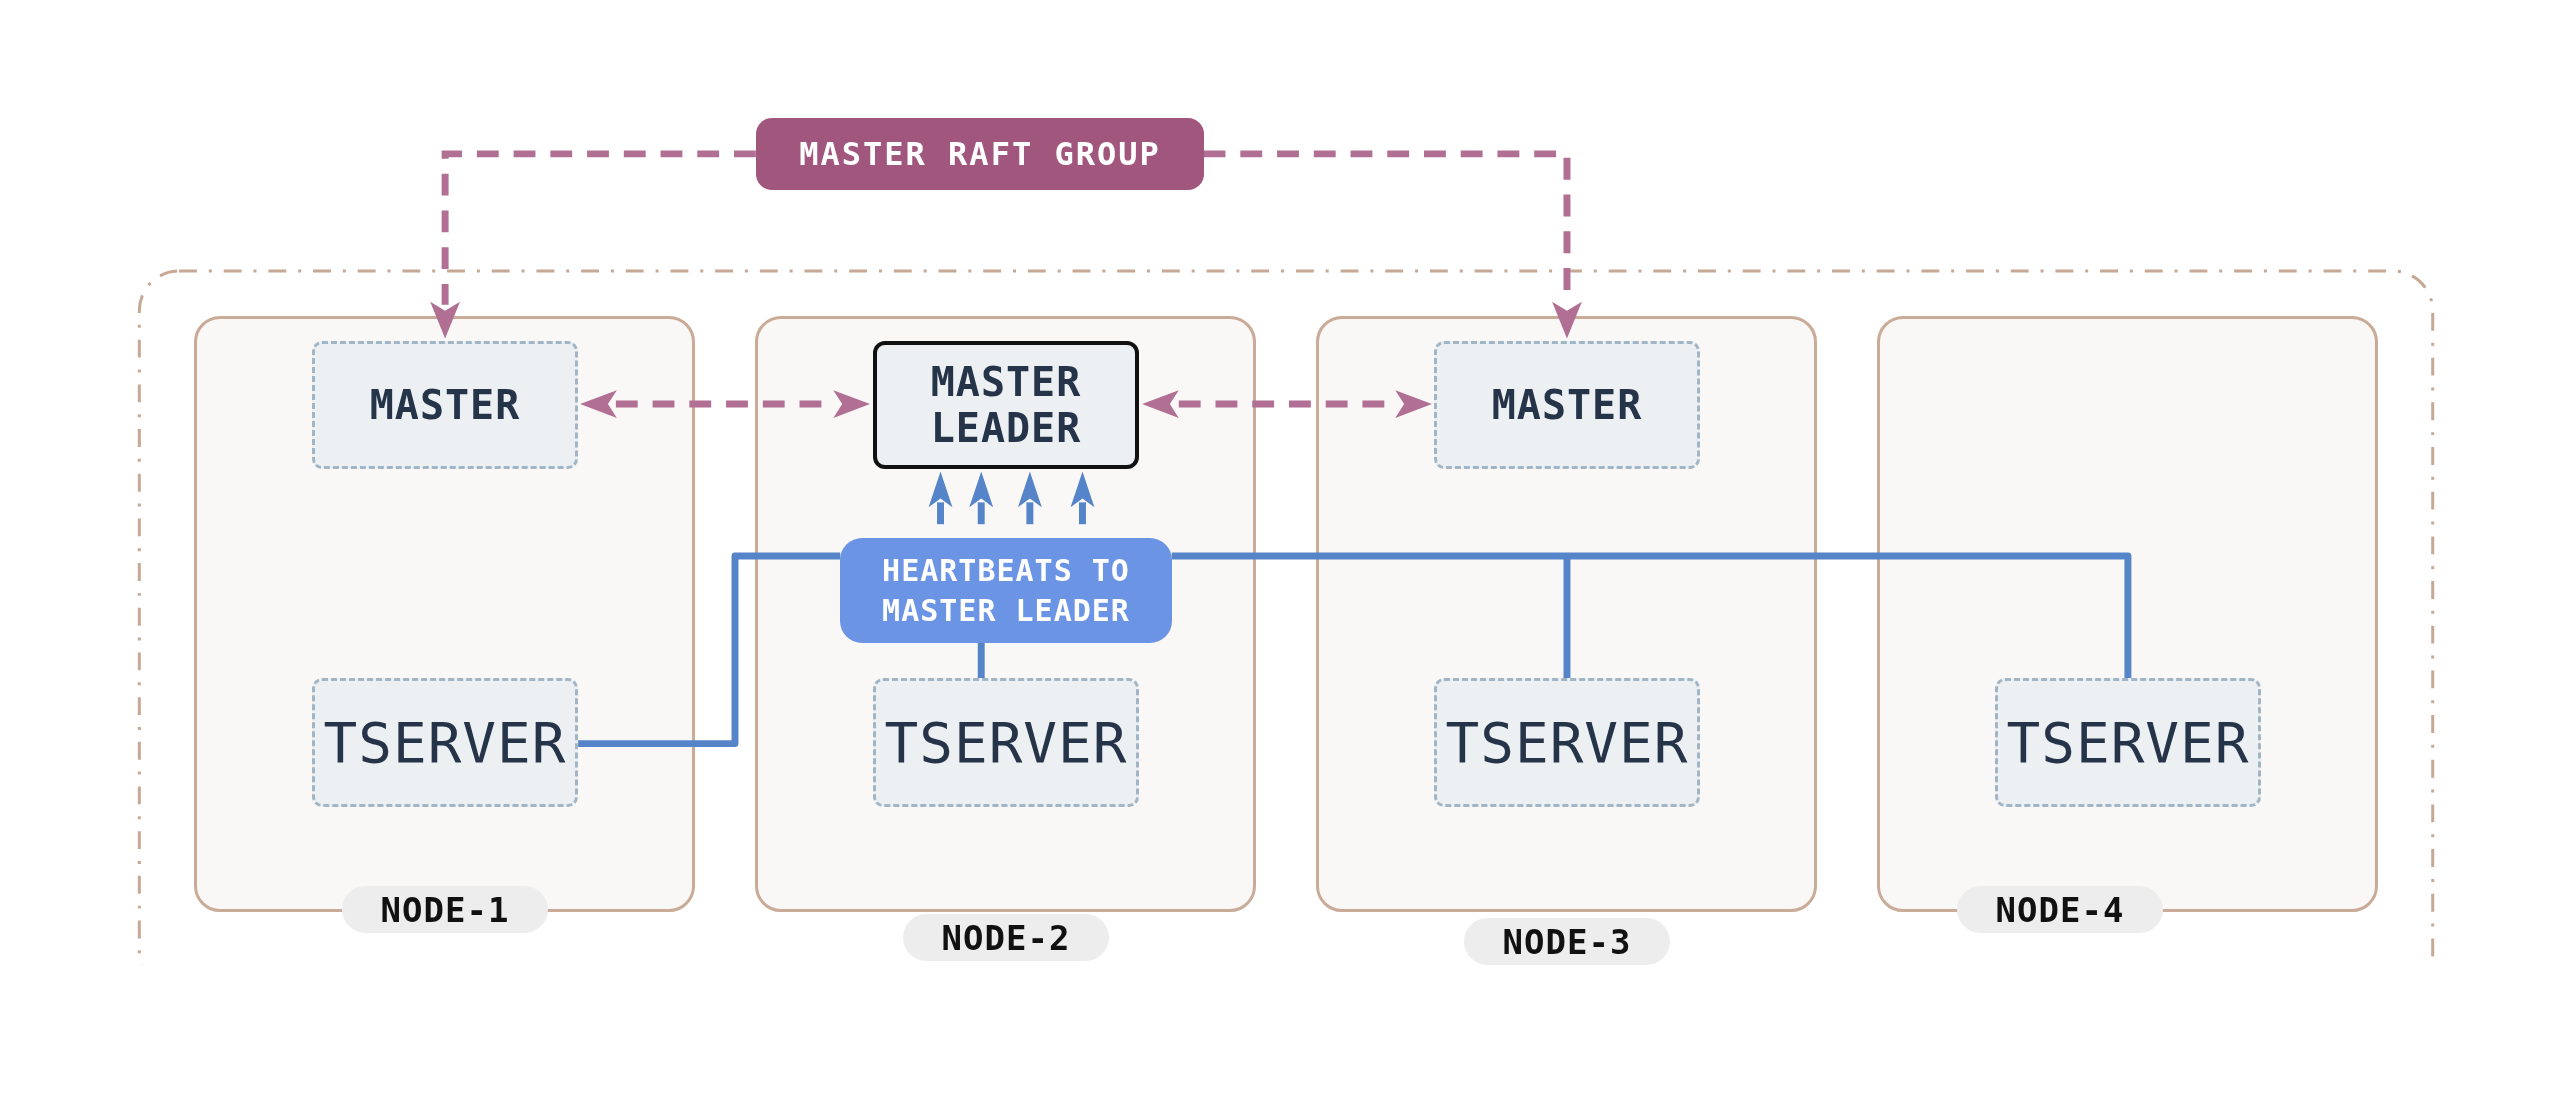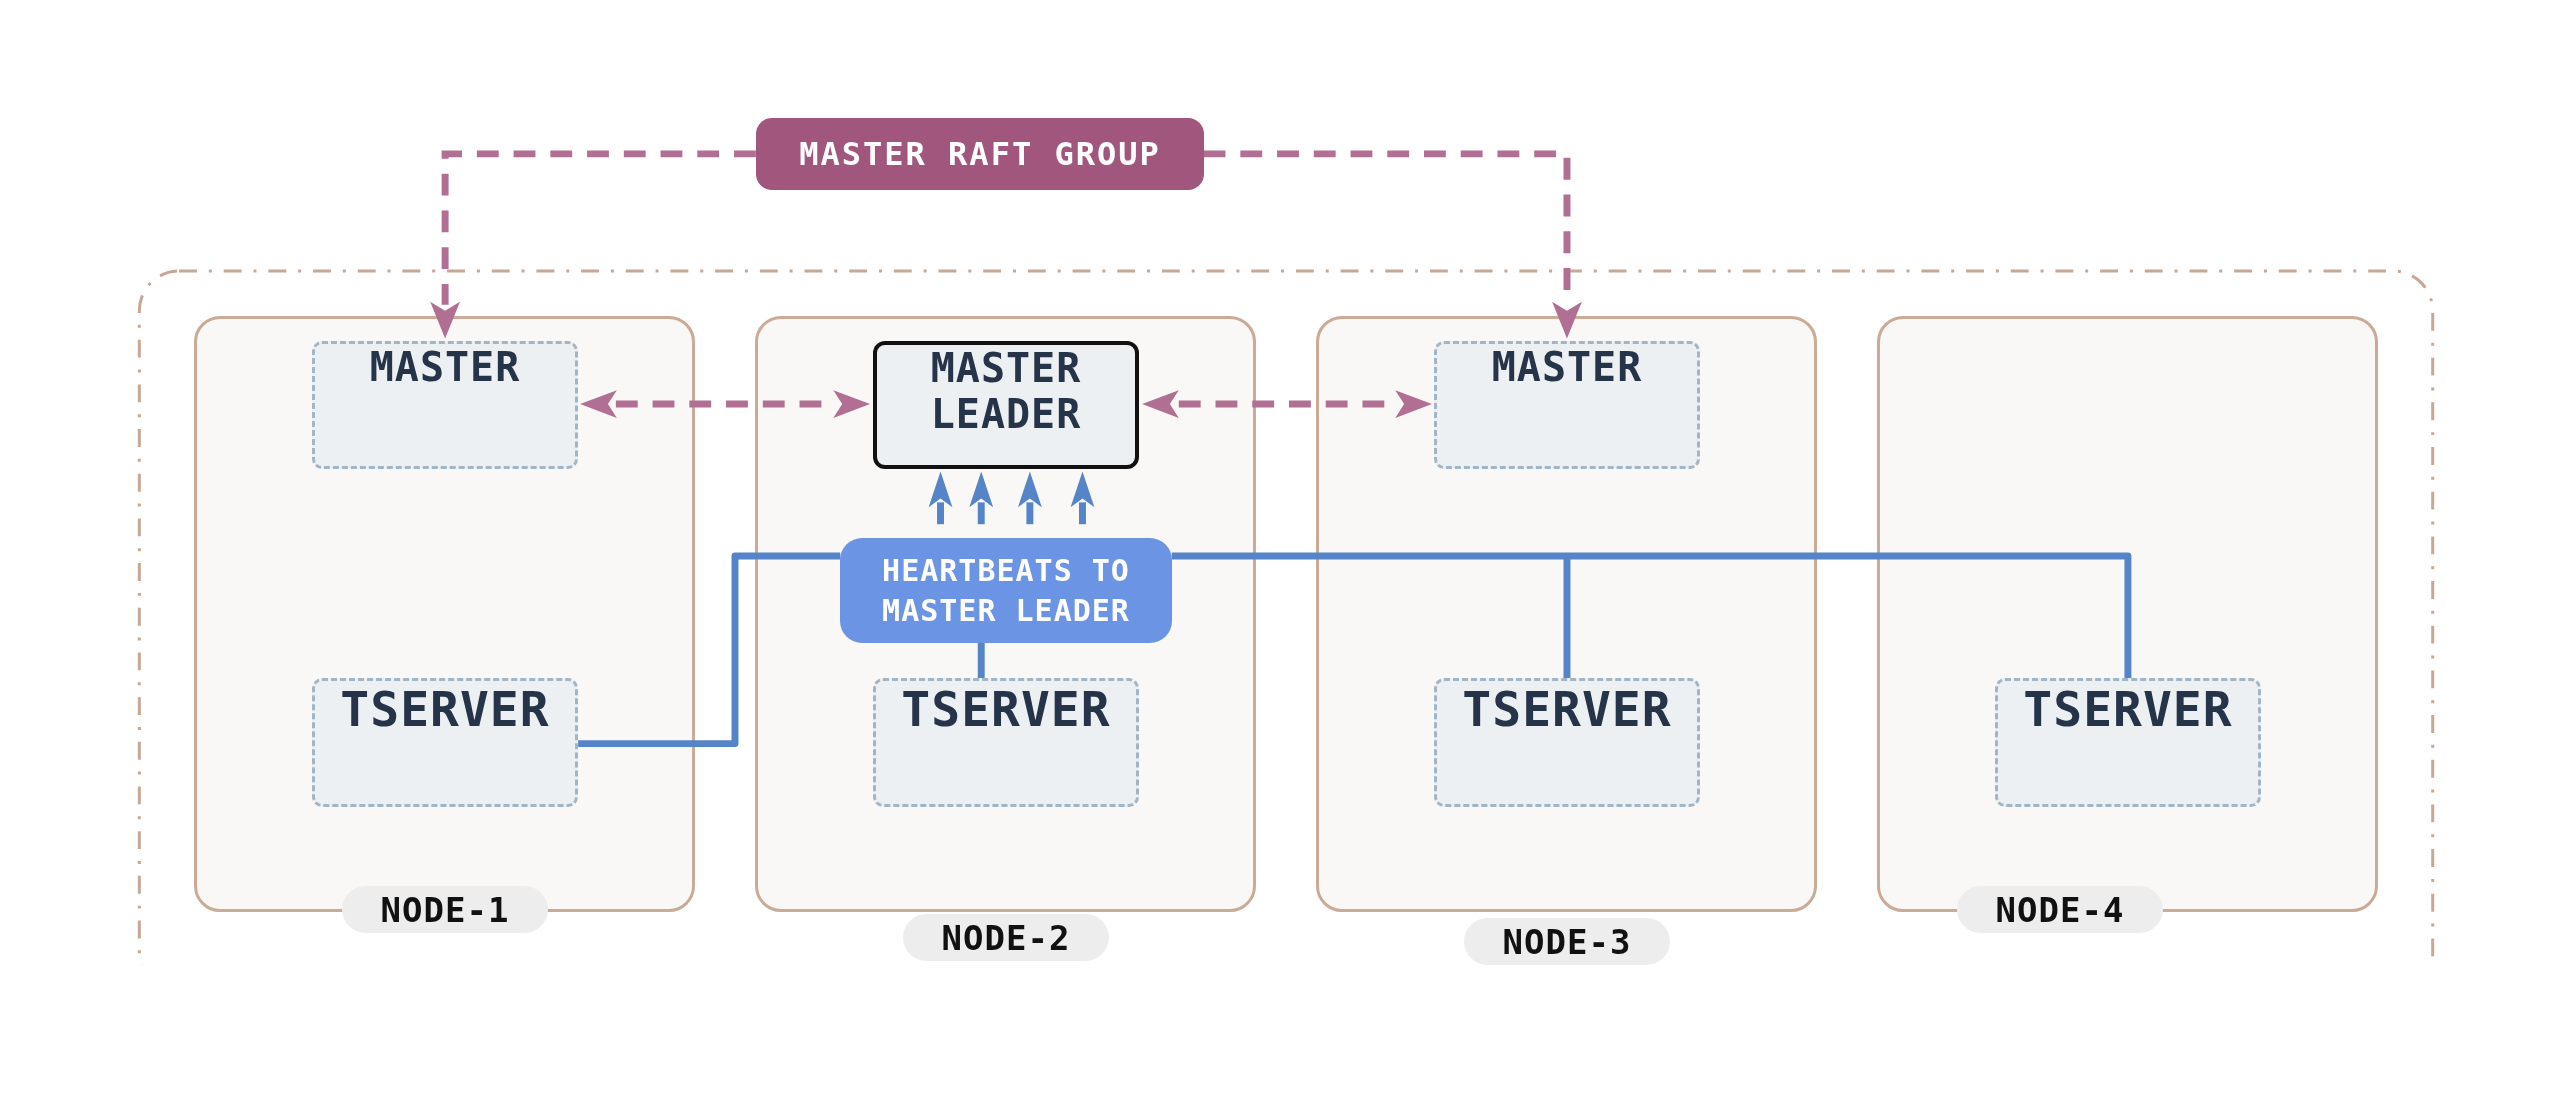--- a/index.html
+++ b/index.html
@@ -36,25 +36,25 @@
   svg.connectors{position:absolute;left:0;top:0;width:2576px;height:1104px;z-index:5;pointer-events:none;}
   .cluster-rect{fill:none;stroke:var(--cluster-border);stroke-width:3;stroke-dasharray:18 12 3 12;}
   .pink-line{fill:none;stroke:var(--link-pink);stroke-width:7;stroke-dasharray:22 15;}
   .pink-fill{fill:var(--link-pink);stroke:none;}
   .blue-line{fill:none;stroke:var(--link-blue);stroke-width:7;stroke-linejoin:round;}
   .blue-fill{fill:var(--link-blue);stroke:none;}
   
   .component{
     position:absolute;width:266px;box-sizing:border-box;z-index:10;
     background:var(--component-bg);border:3px dashed var(--component-border);border-radius:10px;
-    color:var(--component-text);display:flex;align-items:flex-start;justify-content:center;
+    color:var(--component-text);display:flex;align-items:center;justify-content:center;
     text-align:center;letter-spacing:1px;
   }
   .master{top:341px;height:128px;font-size:40px;font-weight:bold;}
-  .tserver{top:678px;height:129px;font-size:48px;font-weight:bold;}
+  .tserver{top:678px;height:129px;font-size:56px;font-weight:normal;}
   .master-1,.tserver-1{left:312px;}
   .master-2,.tserver-2{left:873px;}
   .master-3,.tserver-3{left:1434px;}
   .tserver-4{left:1995px;}
   .leader{border:4px solid var(--leader-border);border-style:solid;border-radius:12px;line-height:46px;padding:0 10px;}
   
   .raft{
     position:absolute;left:756px;top:118px;width:448px;height:72px;z-index:10;
     background:var(--raft-bg);color:var(--raft-text);border-radius:16px;
     display:flex;align-items:center;justify-content:center;

